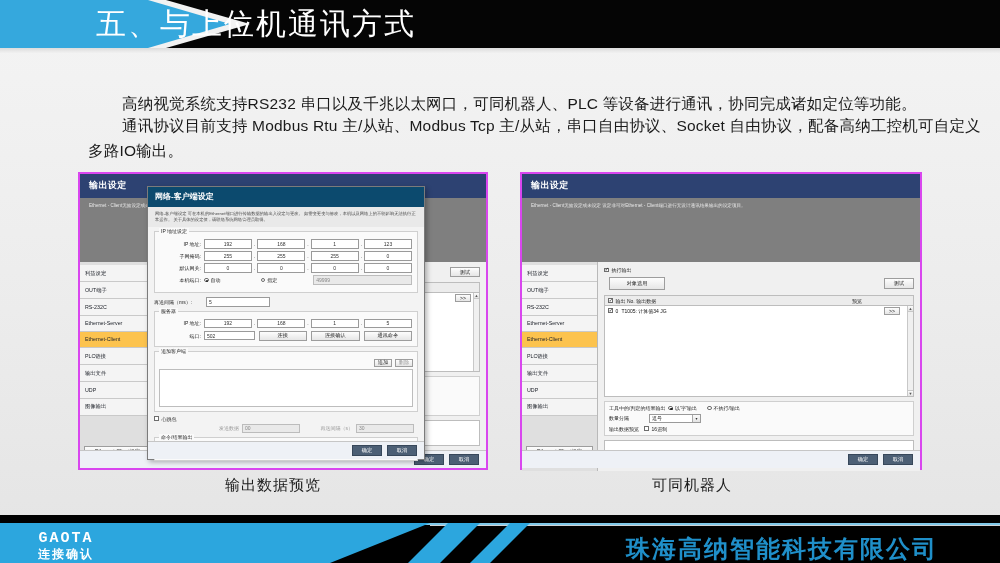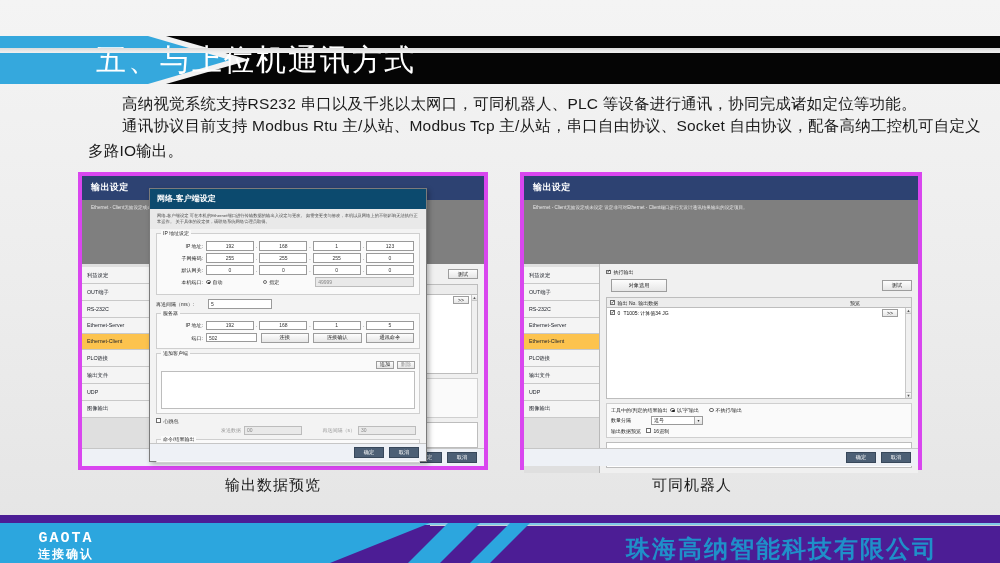--- a/index.html
+++ b/index.html
@@ -4,39 +4,39 @@
 <style>
   * { box-sizing: border-box; margin: 0; padding: 0; }
   body {
     width: 1000px; height: 563px; overflow: hidden;
     font-family: "Liberation Sans", sans-serif;
     background: linear-gradient(180deg,#f4f4f4 0%,#ececec 55%,#e4e4e4 100%);
     position: relative;
   }
 
   
-  .header { position:absolute; left:0; top:0; width:1000px; height:48px;margin-top:36px; }
+  .header { position:absolute; left:0; top:0; width:1000px; height:48px; }
   .header-black { position:absolute; left:0; top:0; width:1000px; height:48px; background:#050505; }
   .header-arrow-wrap { position:absolute; left:0; top:0; width:260px; height:48px; overflow:hidden; }
   .hdr-white-1 { position:absolute; left:0; top:0; width:260px; height:48px; background:#f2f2f2;
      clip-path: polygon(0 0, 166px 0, 250px 24px, 166px 48px, 0 48px); }
   .hdr-blue { position:absolute; left:0; top:0; width:240px; height:48px; background:#35a8dd;
      clip-path: polygon(0 0, 148px 0, 230px 24px, 148px 48px, 0 48px); }
   .header-title { position:absolute; left:96px; top:2px; height:44px; line-height:44px;
      color:#ffffff; font-size:30px; letter-spacing:2px; white-space:nowrap; font-weight:400; }
   .header-underline { position:absolute; left:0; top:48px; width:1000px; height:5px;
      background:linear-gradient(180deg,#dcdcdc,#f1f1f1); }
 
   
   .para { position:absolute; color:#1a1a1a; font-size:15.5px; line-height:25px; letter-spacing:.2px; }
   #para1 { left:88px; top:64px; width:900px; text-indent:34px;margin-top:27px; }
   #para2 { left:88px; top:113px; width:900px; text-indent:34px; }
 
   
-  .shot { position:absolute; background:#f0f0f0; border:4px solid #d946ef; }
+  .shot { position:absolute; background:#f0f0f0; border:2px solid #d946ef; }
   #shotLeft  { left:78px;  top:172px; width:410px; height:298px; }
   #shotRight { left:520px; top:172px; width:402px; height:298px; }
 
   .win { position:absolute; inset:0; background:#f0f0f0; }
   .win-title { background:#2d4272; color:#fff; font-size:9px; padding:5px 8px 6px 9px; font-weight:bold; letter-spacing:.4px;}
   .win-desc { background:#7f7f7f; color:#e8e8e8; font-size:4.6px; line-height:6.6px; padding:5px 9px 6px 9px; height:64px;}
   .win-split { display:flex; }
   .win-nav { width:76px; flex:0 0 76px; background:#dfdfdf; border-right:1px solid #b9b9b9; padding-top:3px;}
   .nav-item { font-size:5.3px; color:#20242c; padding:4.6px 5px; border-bottom:1px solid #c9c9c9; background:#f4f4f4;}
   .nav-item.sel { background:#fcc34e; }
@@ -80,21 +80,21 @@
   .list-row { display:flex; align-items:center; font-size:5px; color:#111; height:9px; padding:0 3px; gap:3px;}
   .scroll { position:absolute; right:0; top:0; width:6px; bottom:0; background:#f0f0f0; border-left:1px solid #c8c8c8;}
   .scroll-btn { height:6px; background:linear-gradient(180deg,#fbfbfb,#e2e2e2); border-bottom:1px solid #c8c8c8; font-size:4px;
                 display:flex; align-items:center; justify-content:center; color:#555;}
   .sel-box { background:#fff; border:1px solid #9a9a9a; font-size:5px; height:9.5px; display:flex;
              align-items:center; padding-left:2px; position:relative; color:#222;}
   .sel-box .arw { position:absolute; right:0; top:0; bottom:0; width:8px; background:linear-gradient(180deg,#fafafa,#e3e3e3);
                   border-left:1px solid #a9a9a9; display:flex; align-items:center; justify-content:center; font-size:4px; color:#333;}
 
   
-  .footer { position:absolute; left:0; top:515px; width:1000px; height:48px; overflow:hidden; background:#4c1d95;}
+  .footer { position:absolute; left:0; top:515px; width:1000px; height:48px; overflow:hidden; background:#000000;}
   .f-blue-main { position:absolute; left:0; top:8px; width:430px; height:40px; background:#2ca6de;
      clip-path: polygon(0 0, 430px 0, 330px 40px, 0 40px); }
   .f-stripe { position:absolute; top:8px; height:40px; background:#2ca6de; }
   .f-s1 { left:408px; width:72px; clip-path: polygon(40px 0, 72px 0, 32px 40px, 0 40px); }
   .f-s2 { left:470px; width:60px; clip-path: polygon(40px 0, 60px 0, 20px 40px, 0 40px); }
   .f-line { position:absolute; left:0; top:8px; width:1000px; height:2px; background:#7fc8e8; }
   .f-line2 { position:absolute; left:430px; top:10px; width:570px; height:1px; background:#cfd3d6; }
   .logo { position:absolute; left:38px; top:16px; text-align:center; color:#fff; }
   .logo-top { font-family:"Liberation Mono", monospace; font-size:15px; font-weight:bold; letter-spacing:2px; line-height:16px;}
   .logo-bot { font-size:12px; font-weight:bold; letter-spacing:2px; line-height:14px; }

